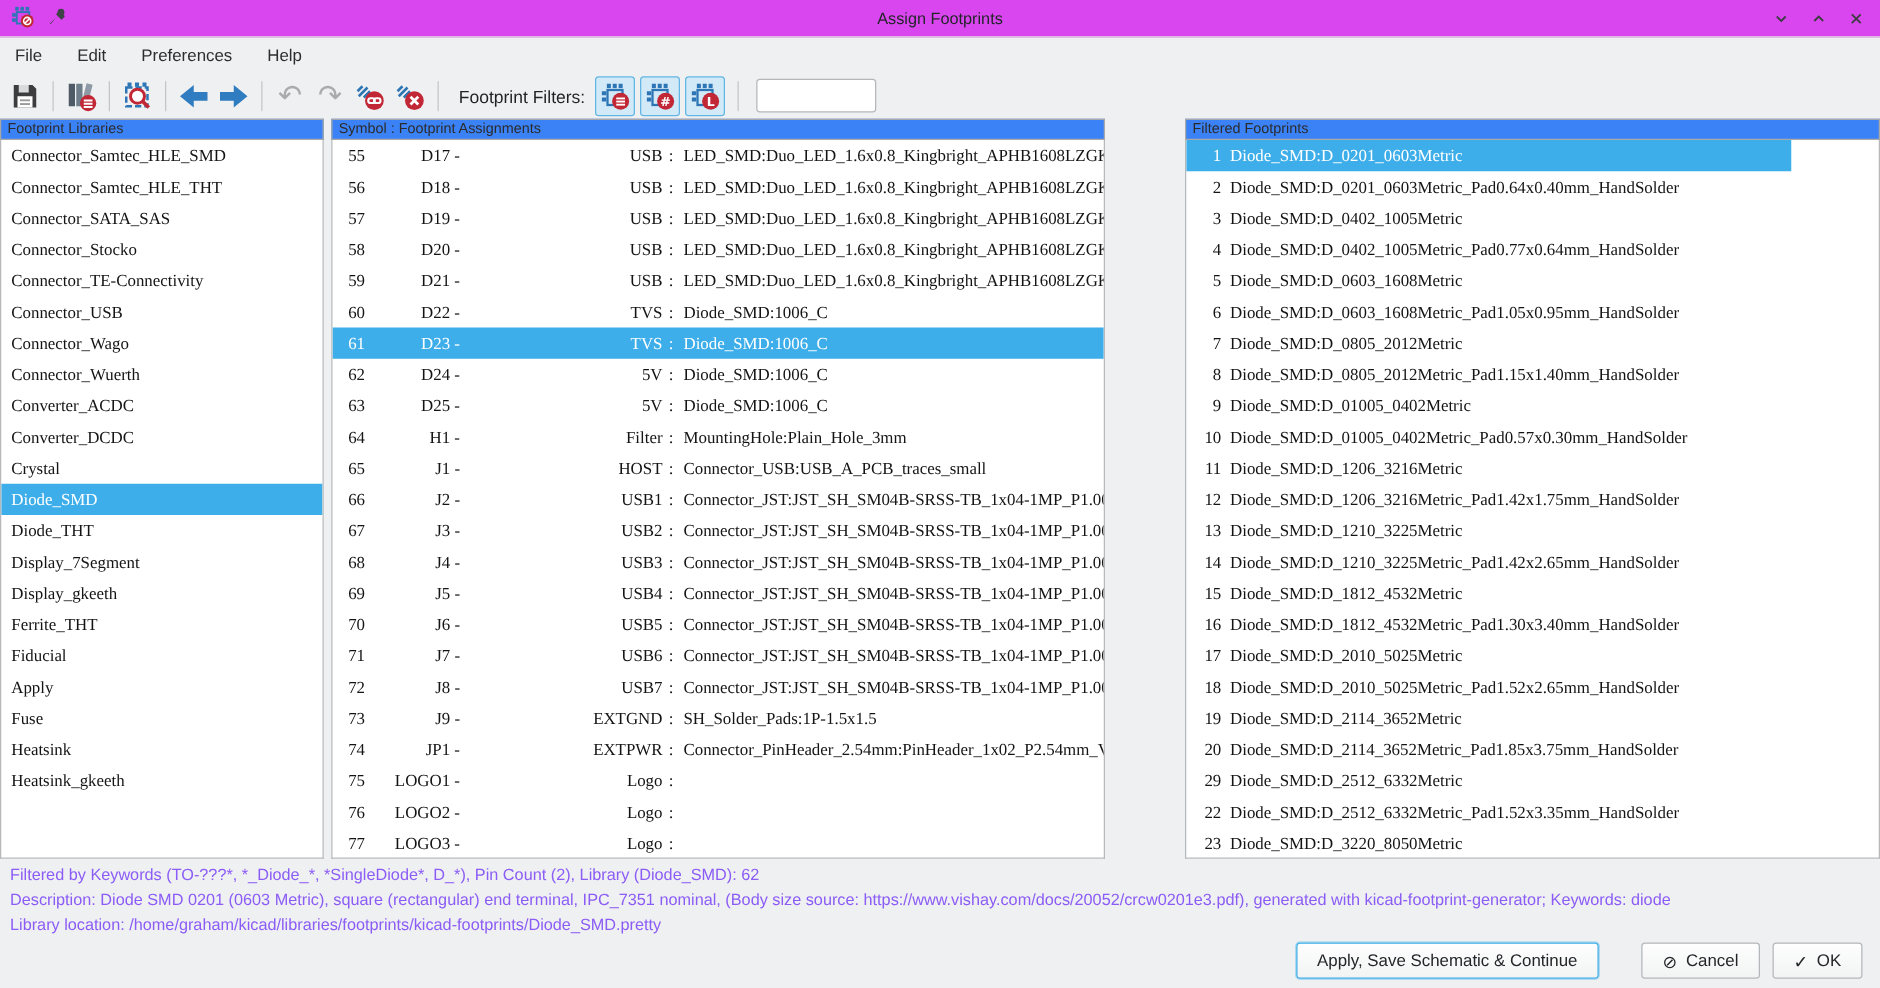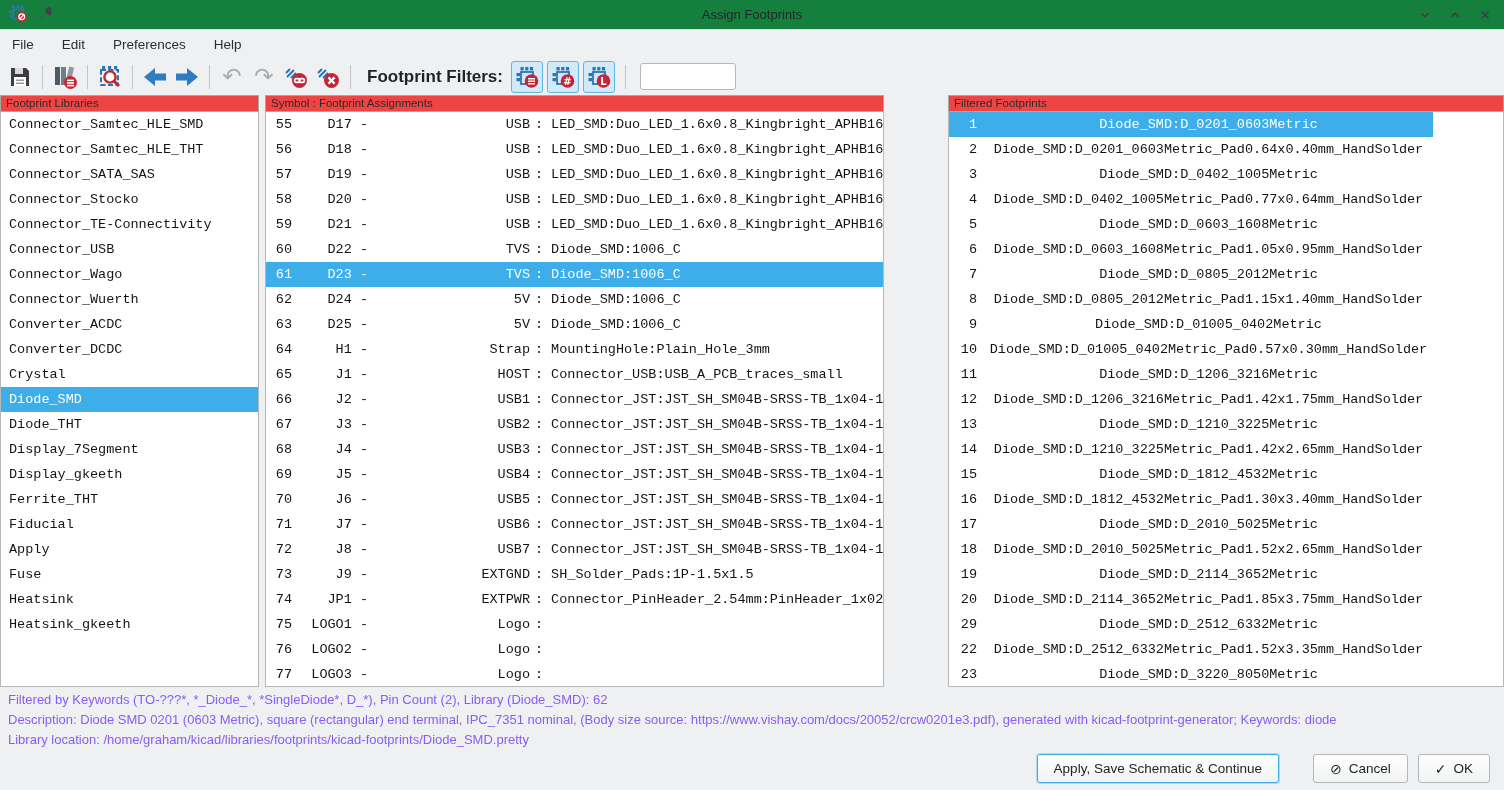--- a/index.html
+++ b/index.html
@@ -4,62 +4,62 @@
 <style>
   * { margin:0; padding:0; box-sizing:border-box; }
   html,body { width:1504px; height:790px; }
   body {
     font-family:"Liberation Sans", sans-serif;
     background:#eff0f1; color:#232629; position:relative; overflow:hidden;
     font-size:13px;
   }
   
   .titlebar { position:absolute; left:0; top:0; width:1504px; height:30px;
-    background:#15803d; border-bottom:1px solid #dcdddd; display:flex; align-items:center; }
+    background:#d946ef; border-bottom:1px solid #dcdddd; display:flex; align-items:center; }
   .titlebar .appicon { margin-left:8px; }
   .titlebar .pinicon { margin-left:10px; }
   .title-text { position:absolute; left:0; right:0; text-align:center; font-size:13px; color:#232629; }
   .win-controls { position:absolute; right:10px; top:0; height:30px; display:flex; align-items:center; gap:12px; }
   .win-btn { width:18px; height:18px; display:flex; align-items:center; justify-content:center; cursor:default; }
   
   .menubar { position:absolute; left:0; top:30px; width:1268px; height:28px; display:flex; align-items:center; padding-left:2px; }
   .menu-item { padding:4px 10px; margin-right:8px; font-size:13.5px; color:#2b2e31; border-radius:3px; }
   
   .toolbar { position:absolute; left:0; top:58px; width:1504px; height:37px; display:flex; align-items:center; padding-left:4px; }
   .tb-btn { width:32px; height:32px; display:flex; align-items:center; justify-content:center; border-radius:3px; }
   .tb-sep { width:1px; height:24px; background:#c3c6c8; margin:0 6px; }
-  .tb-label { font-weight:bold; font-size:17px; margin:0 8px 0 10px; color:#1f2326; }
+  .tb-label { font-weight:normal; font-size:14px; margin:0 8px 0 10px; color:#1f2326; }
   .tb-toggle { width:32px; height:32px; display:flex; align-items:center; justify-content:center;
     background:#d2e9f7; border:1px solid #62b6e5; border-radius:3px; margin-right:4px; }
   .tb-input { width:96px; height:27px; border:1px solid #b4b7b9; border-radius:3px; background:#fff; margin-left:8px;
     font-size:13px; padding:0 6px; font-family:"Liberation Sans", sans-serif; }
   .glyph-undo { font-size:23px; color:#a9acae; line-height:1; }
   
   .panel { position:absolute; top:95px; height:592px; }
   .panel-left  { left:0;    width:259px; }
   .panel-mid   { left:265px; width:619px; }
   .panel-right { left:948px; width:556px; }
-  .panel-header { height:17px; background:#ef4444; border:1px solid #a8a8a8;
+  .panel-header { height:17px; background:#3b82f6; border:1px solid #a8a8a8;
     font-size:11.5px; color:#2b2b2b; line-height:15px; padding-left:5px; }
   .panel-list { height:575px; background:#fff; border:1px solid #b6b9bb; border-top:none; overflow:hidden;
-    font-family:Liberation Mono, monospace; font-size:13.5px; color:#141414; }
+    font-family:Liberation Serif, serif; font-size:13.5px; color:#141414; }
   .row { height:25px; line-height:25px; white-space:nowrap; overflow:hidden; }
   .row.selected { background:#3daee9; color:#fff; }
   .lib-row { padding-left:8px; }
   
   .asg-row { display:flex; padding-left:2px; }
   .c-num { width:24px; text-align:right; flex:none; }
   .c-ref { width:76px; text-align:right; flex:none; }
   .c-val { width:162px; text-align:right; flex:none; }
   .c-sep { flex:none; margin:0 8px 0 5px; }
   .c-fp  { flex:1; overflow:hidden; }
   
   .fp-row { display:flex; padding-left:8px; width:484px; }
   .fp-num { width:20px; text-align:right; flex:none; margin-right:7px; }
-  .fp-name { flex:1; overflow:hidden;text-align:center; }
+  .fp-name { flex:1; overflow:hidden; }
   
   .statusbar { position:absolute; left:0; top:687px; width:1504px; height:60px; padding:3px 8px 0 8px; }
   .status-line { font-size:13px; line-height:20px; color:#8b5cf6; white-space:nowrap; overflow:hidden; }
   
   .dialog-buttons { position:absolute; left:0; top:747px; width:1504px; height:43px;
     display:flex; justify-content:flex-end; align-items:center; padding-right:14px; }
   .dlg-btn { height:29px; background:linear-gradient(#fefefe,#f2f3f3); border:1px solid #b5b8ba; border-radius:3px;
     font-size:13.5px; color:#232629; display:flex; align-items:center; justify-content:center; padding:0 16px; gap:7px; }
   .btn-apply { border:1.5px solid #3daee9; box-shadow:0 0 0 1px rgba(61,174,233,.35); margin-right:34px; }
   .btn-cancel { margin-right:10px; }
@@ -408,21 +408,21 @@
         <span class="c-num">63</span>
         <span class="c-ref">D25 -</span>
         <span class="c-val">5V</span>
         <span class="c-sep">:</span>
         <span class="c-fp">Diode_SMD:1006_C</span>
       </div>
 
       <div class="row asg-row">
         <span class="c-num">64</span>
         <span class="c-ref">H1 -</span>
-        <span class="c-val">Strap</span>
+        <span class="c-val">Filter</span>
         <span class="c-sep">:</span>
         <span class="c-fp">MountingHole:Plain_Hole_3mm</span>
       </div>
 
       <div class="row asg-row">
         <span class="c-num">65</span>
         <span class="c-ref">J1 -</span>
         <span class="c-val">HOST</span>
         <span class="c-sep">:</span>
         <span class="c-fp">Connector_USB:USB_A_PCB_traces_small</span>

